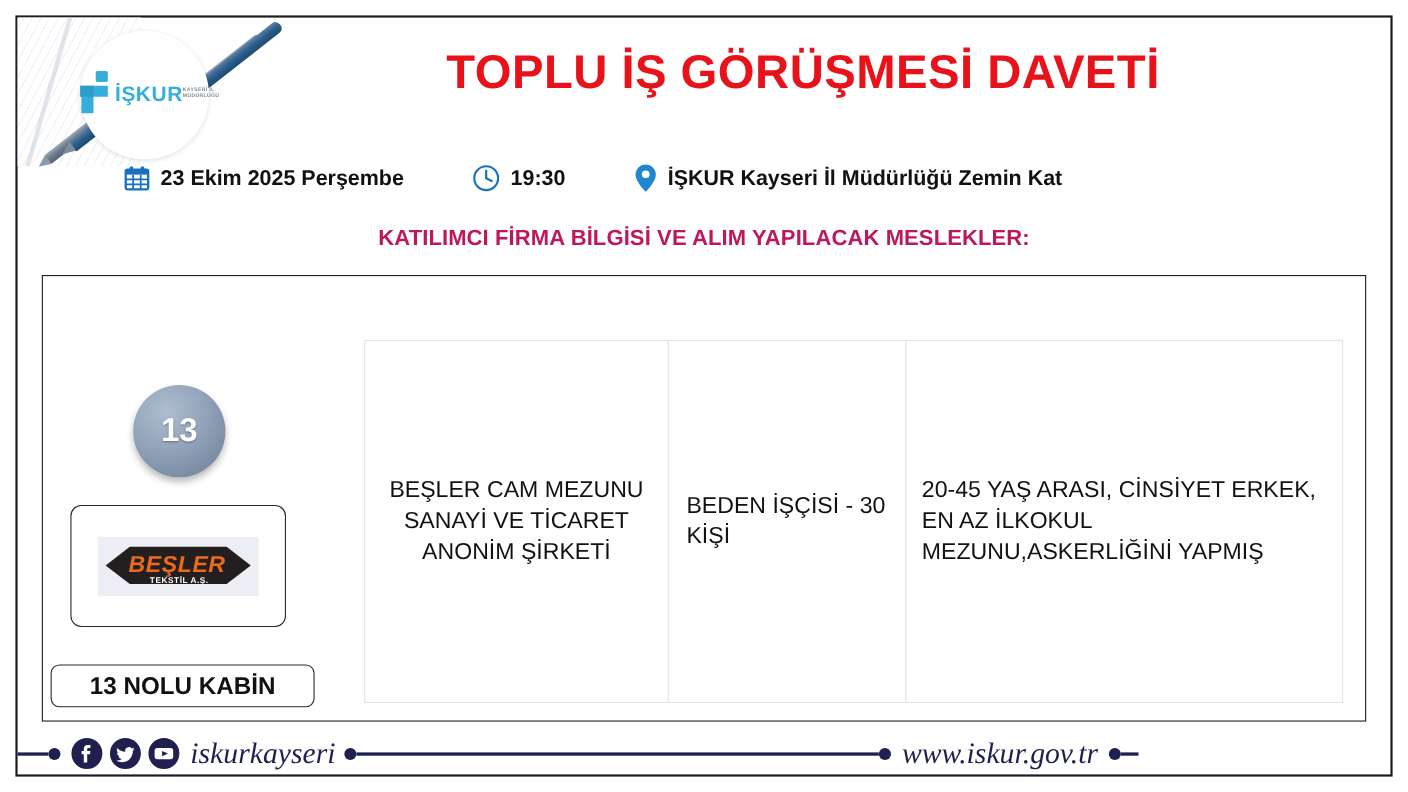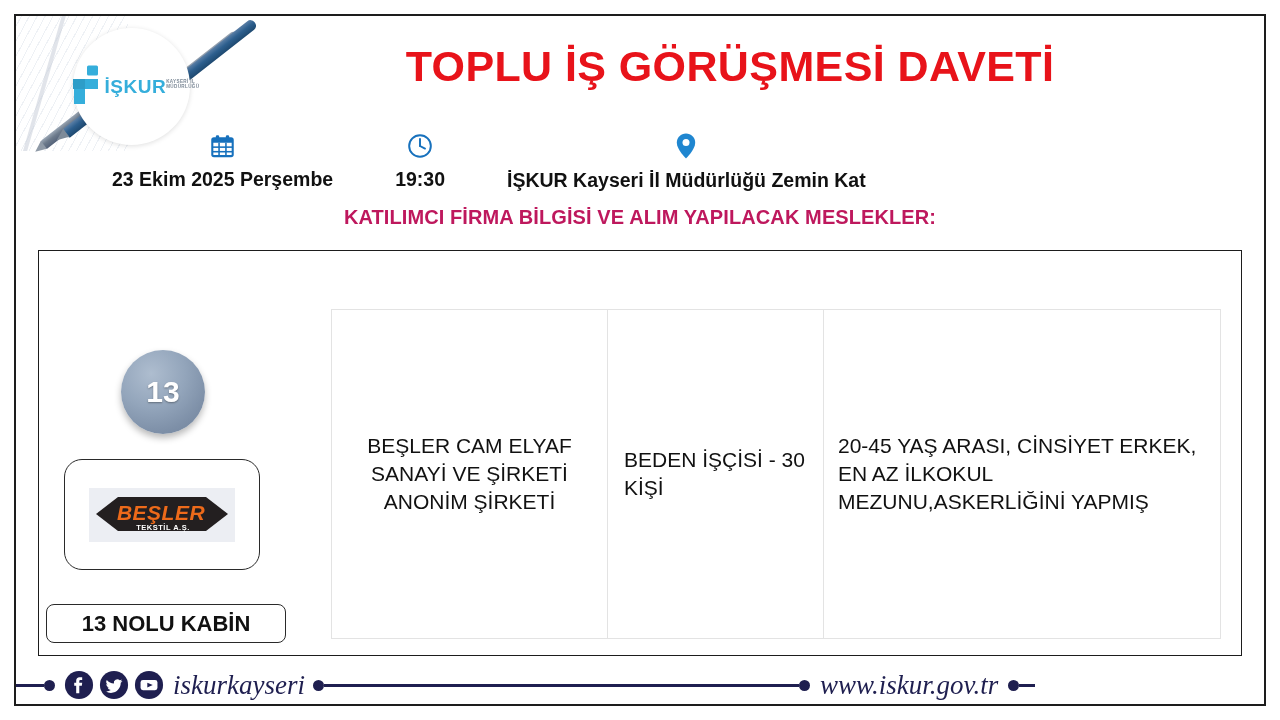--- a/index.html
+++ b/index.html
@@ -199,21 +199,20 @@
     height: 32px;
     color: #111111;
   }
   .info-item {
     display: flex;
     align-items: center;
     gap: 9px;
     font-size: 19.5px;
     font-weight: 700;
     white-space: nowrap;
-    flex-direction: column;
   }
   .info-gap-a { width: 62px; }
   .info-gap-b { width: 62px; }
   .ic { flex: none; display: block; }
 
   
   .subtitle {
     position: absolute;
     left: 40px;
     top: 206px;
@@ -256,21 +255,21 @@
     text-shadow: 0 1px 2px rgba(0,0,0,.35);
   }
 
   .logo-box {
     position: absolute;
     left: 64px;
     top: 459px;
     width: 196px;
     height: 111px;
     border: 1.4px solid #2a2a2a;
-    border-radius: 18px;
+    border-radius: 10px;
     background: #ffffff;
     display: flex;
     align-items: center;
     justify-content: center;
   }
   .besler {
     position: relative;
     width: 146px;
     height: 54px;
     background: #eceef3;
@@ -470,21 +469,21 @@
         <polygon points="4,24 26,7 114,7 136,24 114,41 26,41" fill="#231f20"></polygon>
         <text x="69" y="30" text-anchor="middle" font-family="Liberation Sans, sans-serif" font-size="21" font-weight="700" font-style="italic" fill="#ed6a1a" letter-spacing="0.5">BEŞLER</text>
         <text x="71" y="40" text-anchor="middle" font-family="Liberation Sans, sans-serif" font-size="7.5" font-weight="700" fill="#ffffff" letter-spacing="0.5">TEKSTİL A.Ş.</text>
       </svg>
     </div>
   </div>
 
   <div class="cabin-label">13 NOLU KABİN</div>
 
   <div class="table">
-    <div class="tcell col-company">BEŞLER CAM ELYAF SANAYİ VE ŞİRKETİ ANONİM ŞİRKETİ</div>
+    <div class="tcell col-company">BEŞLER CAM MEZUNU SANAYİ VE TİCARET ANONİM ŞİRKETİ</div>
     <div class="tcell col-job">BEDEN İŞÇİSİ - 30 KİŞİ</div>
     <div class="tcell col-req">20-45 YAŞ ARASI, CİNSİYET ERKEK, EN AZ İLKOKUL MEZUNU,ASKERLİĞİNİ YAPMIŞ</div>
   </div>
 
   <div class="footer">
     <div class="f-line" style="width:28px"></div>
     <div class="f-dot"></div>
 
     <div class="social">
       <span>

